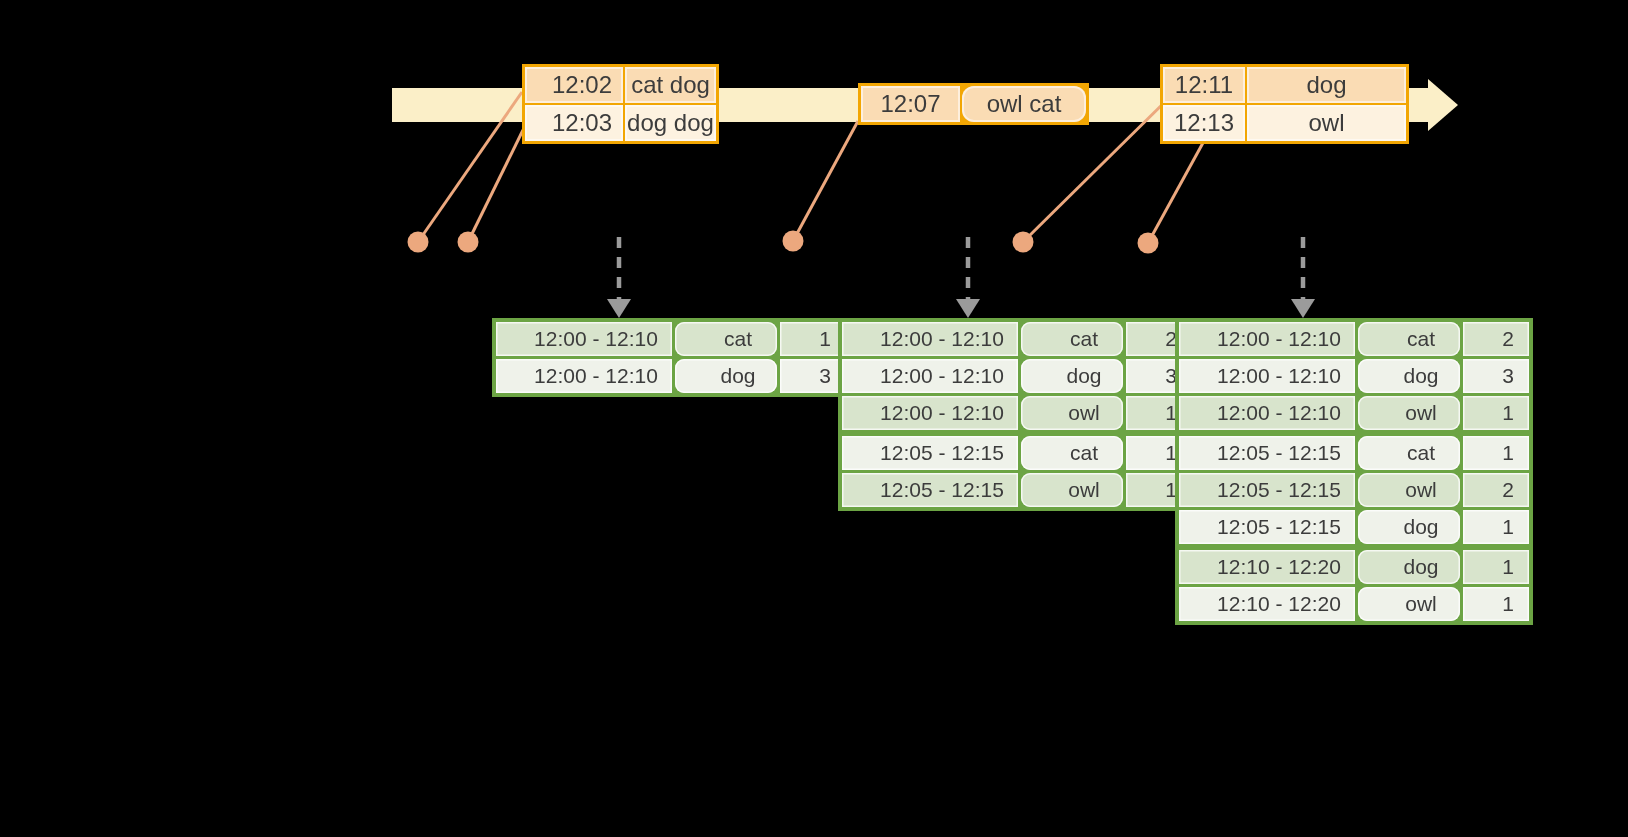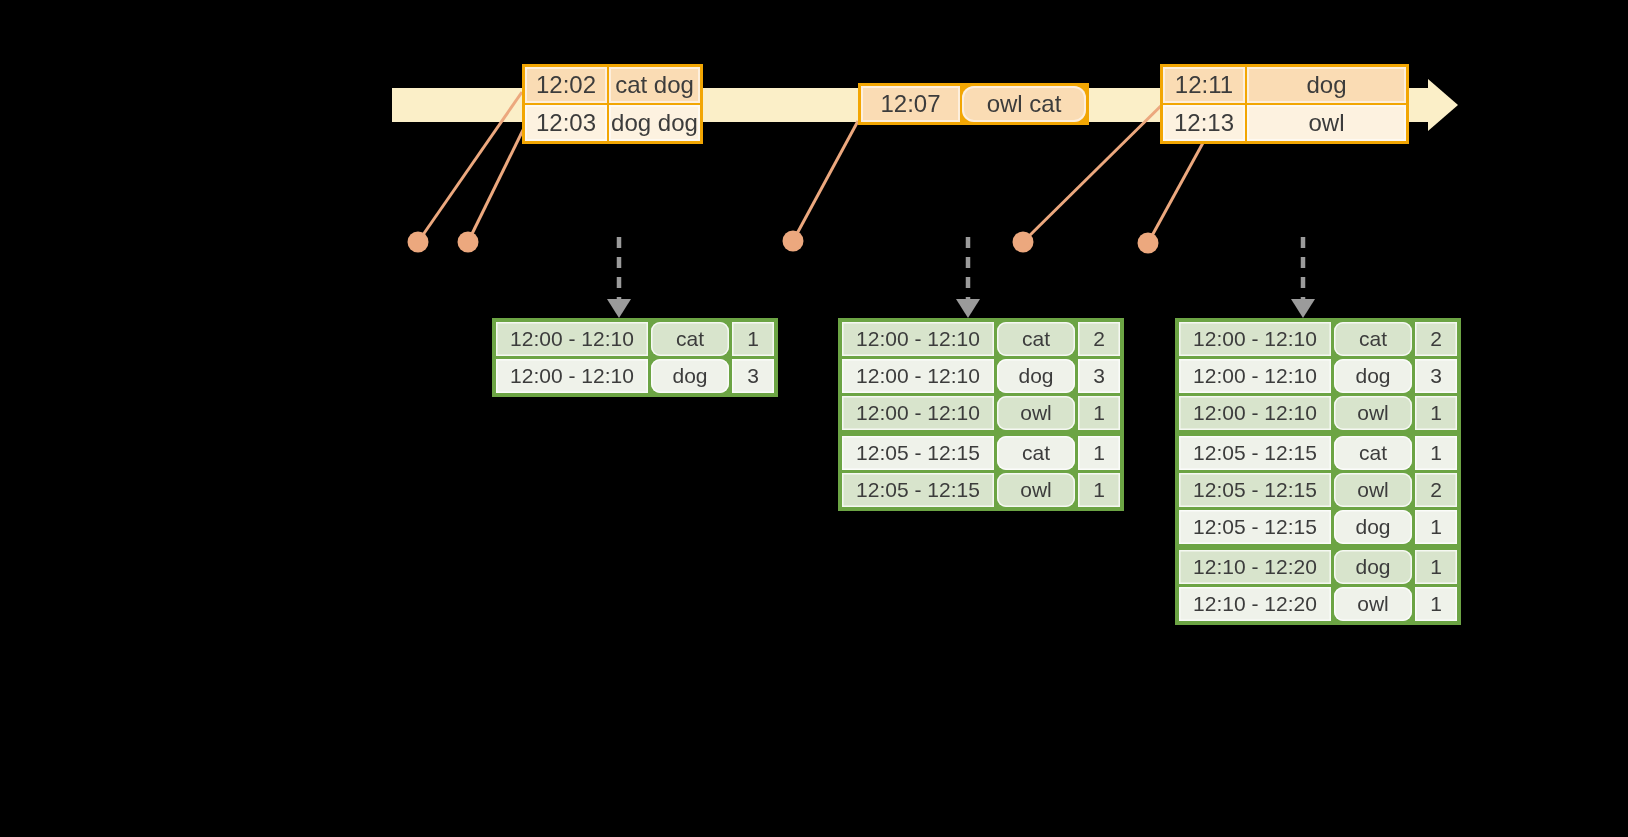--- a/index.html
+++ b/index.html
@@ -31,31 +31,31 @@
   
   .etable{position:absolute;z-index:2;background:var(--amber);padding:3px;box-sizing:border-box;}
   .erow{display:flex;gap:2px;margin-top:2px;}
   .erow:first-child{margin-top:0;}
   .ecell{
     height:36px;display:flex;align-items:center;justify-content:center;
     font-size:24px;box-shadow:inset 0 0 0 2px rgba(255,255,255,0.55);
   }
   .erow:nth-child(odd) .ecell{background:var(--efill-dark);}
   .erow:nth-child(even) .ecell{background:var(--efill-light);}
-  .et1 .c-time{width:82px;} .et1 .c-words{width:91px;}
+  .et1 .c-time{width:82px;padding-left:16px;} .et1 .c-words{width:91px;}
   .et2 .c-time{width:99px;} .et2 .c-words{width:124px;border-radius:12px;}
   .et3 .c-time{width:82px;} .et3 .c-words{width:159px;}
   
   .gtable{position:absolute;z-index:2;background:var(--green);padding:4px;box-sizing:border-box;}
   .grow{display:flex;gap:3px;margin-top:3px;}
   .grow:first-child{margin-top:0;}
   .grow.group-start{margin-top:6px;}
   .gcell{
     height:34px;display:flex;align-items:center;justify-content:center;
-    font-size:21px;box-shadow:inset 0 0 0 1.5px rgba(255,255,255,0.75);
+    font-size:21px;box-shadow:inset 0 0 0 1.5px rgba(255,255,255,0.75);padding-left:24px;
   }
   .grow:nth-child(odd) .gcell{background:var(--gfill-dark);}
   .grow:nth-child(even) .gcell{background:var(--gfill-light);}
   .c-win{width:152px;} .c-word{width:78px;border-radius:9px;} .c-cnt{width:42px;}
 </style>
 </head>
 <body>
 
 <div class="canvas">
 

